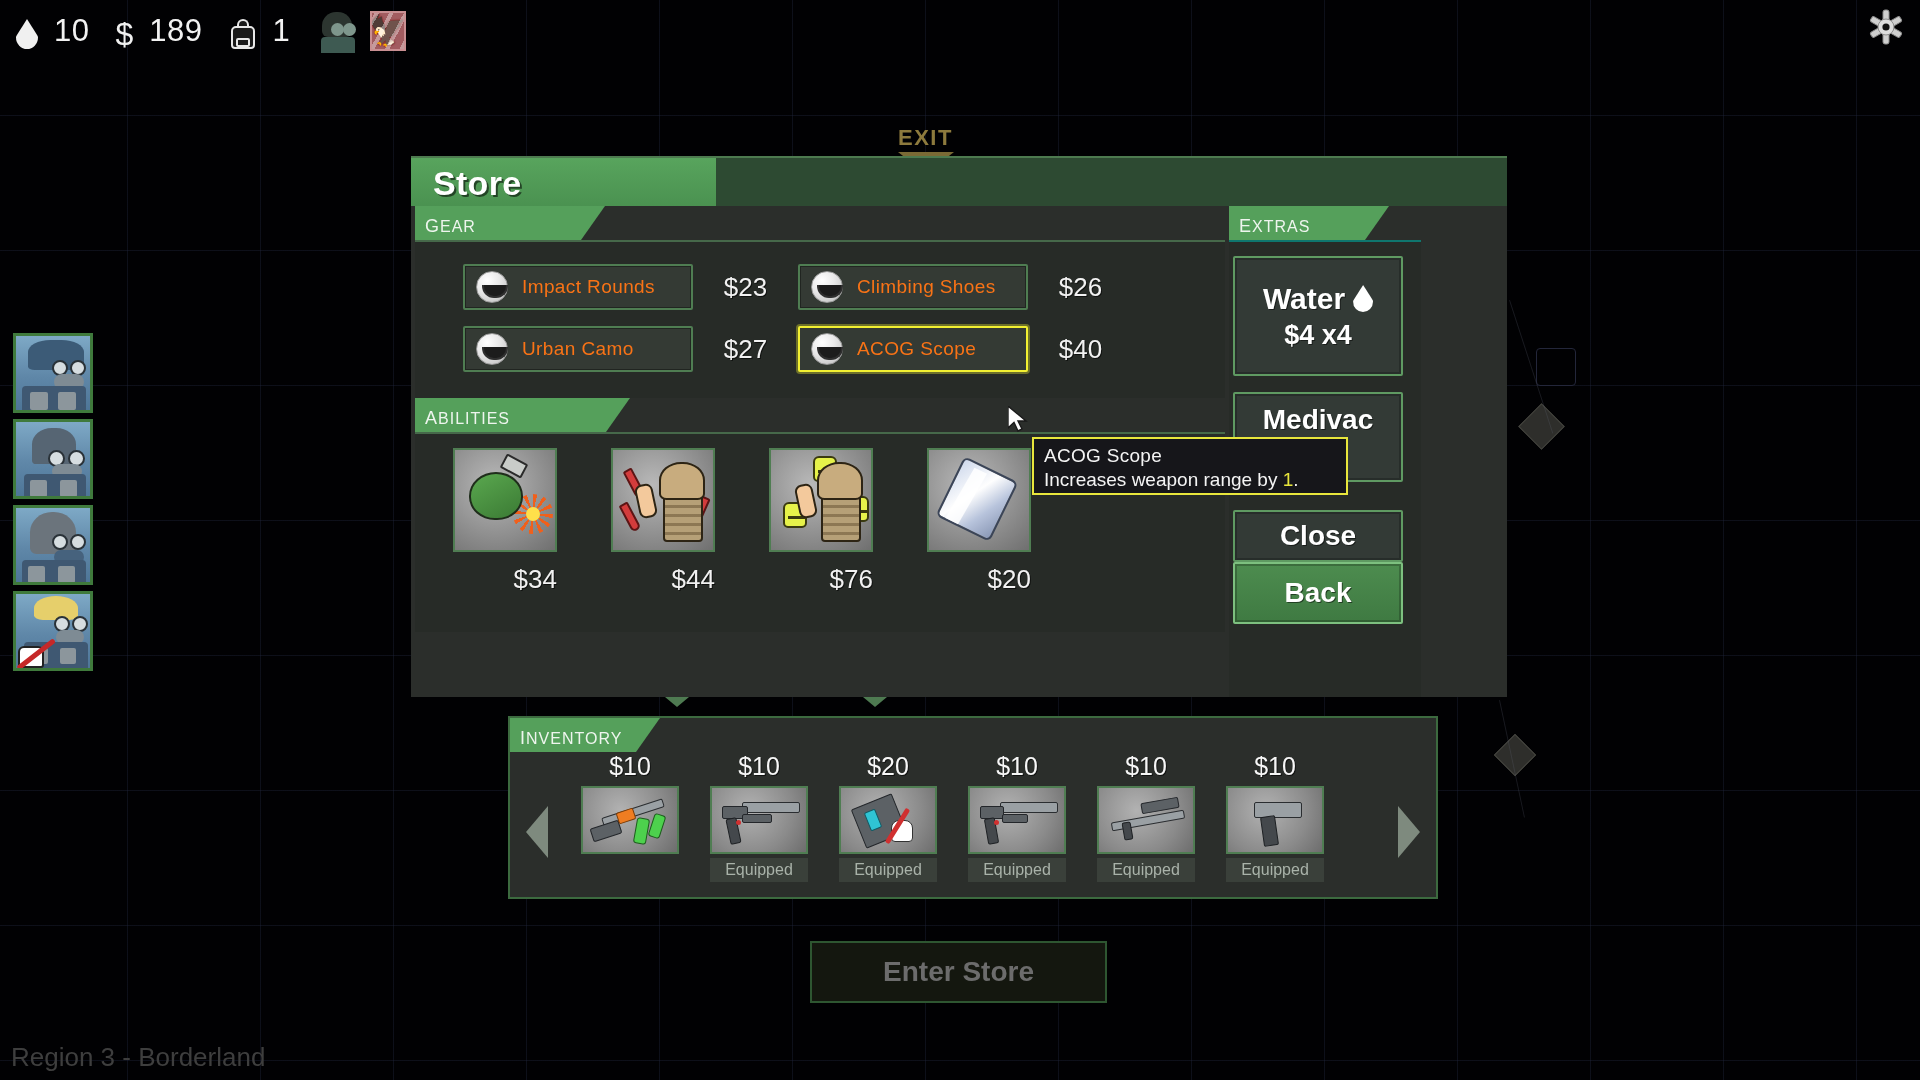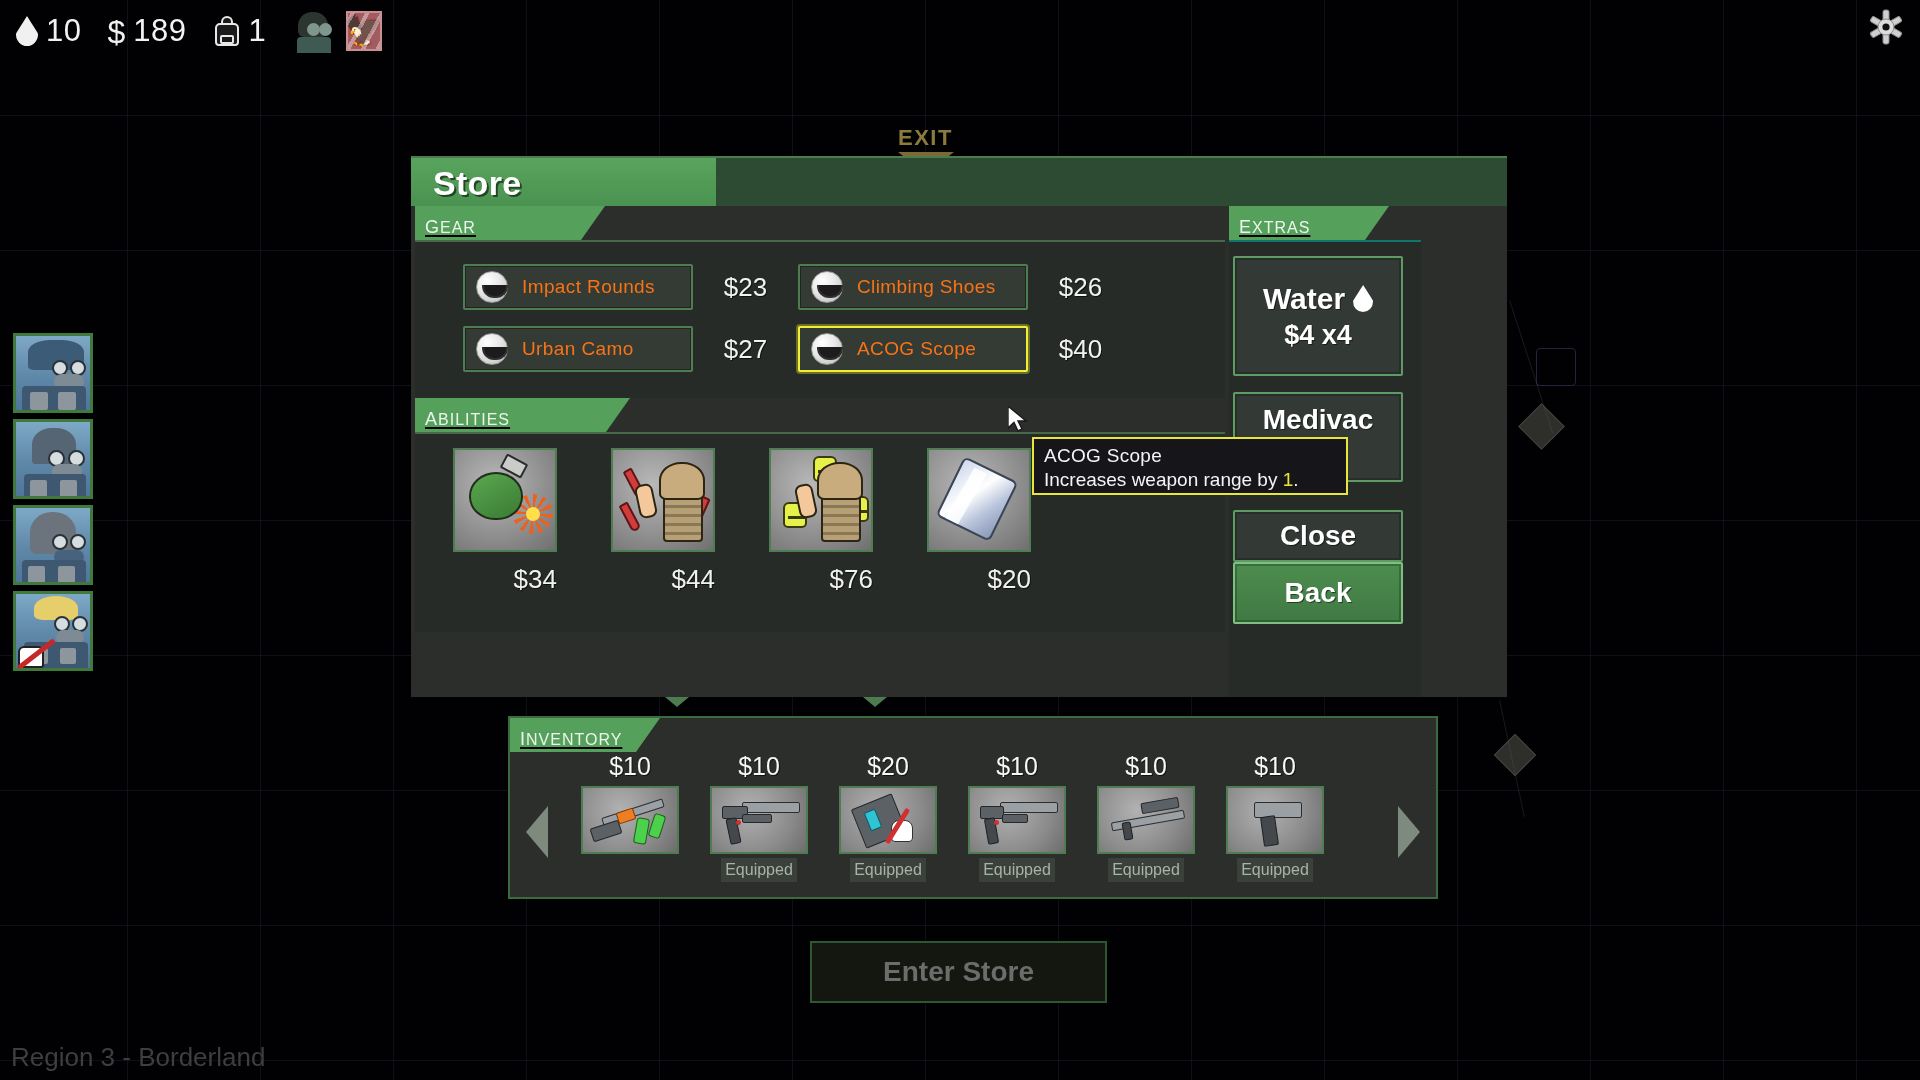--- a/index.html
+++ b/index.html
@@ -44,22 +44,22 @@
 
   
   .hud {
     position: absolute; left: 0; top: 0;
     height: 62px; width: 100%;
     display: flex; align-items: center;
     padding-left: 16px;
     z-index: 30;
   }
   .hud-item {
-    display: flex; align-items: center;
-    gap: 8px; margin-right: 26px;
+    display: flex; align-items: flex-end;
+    gap: 16px; margin-right: 26px;
   }
   .hud-val {
     color: #f2f2f2; font-size: 31px; font-weight: 400;
     letter-spacing: 0.5px;
   }
   .drop-icon { width: 22px; height: 30px; position: relative; }
   .drop-icon::before {
     content:''; position:absolute; left:0; top:0;
     width:22px; height:30px; background:#f0f0f0;
     border-radius: 50% 50% 50% 50% / 62% 62% 38% 38%;
@@ -188,21 +188,21 @@
   .store-body {
     position:absolute; left:0; top:50px; width:1096px; height:491px;
     background:#2b2e2b;
   }
 
   
   .sec-hdr {
     position:relative; height:34px;
     background:#55a05b;
     clip-path: polygon(0 0, 100% 0, calc(100% - 24px) 100%, 0 100%);
-    display:flex; align-items:flex-end;text-decoration:underline;
+    display:flex; align-items:center;
   }
   .sec-hdr-label {
     padding-left:10px; color:#eef5ee; font-size:23px;
     letter-spacing:1px; font-variant:small-caps; text-transform:lowercase;
   }
   .sec-hdr-label::first-letter { font-size:26px; }
 
   .gear-col {
     position:absolute; left:4px; top:0; width:810px; height:491px;
   }
@@ -423,21 +423,21 @@
     color:#f7f7f7; font-size:25px; margin-bottom:5px;
     text-shadow:1px 1px 0 rgba(0,0,0,0.6);
   }
   .inv-tile {
     width:98px; height:68px; margin:0 auto;
     border:2px solid #4f7d52;
     background:radial-gradient(circle at 40% 35%, #b2b2b2 0%, #8a8a8a 62%, #6d6d6d 100%);
     position:relative; overflow:hidden; cursor:pointer;
   }
   .inv-eq {
-    width:76px; margin:4px auto 0; padding:3px 0;
+    width:98px; margin:4px auto 0; padding:3px 0;
     background:#3a403a; color:#a9b2a9; font-size:16px;
   }
   
   .w-barrel { position:absolute; background:#9aa0a4; border:1.5px solid #2a2d30; border-radius:2px; }
   .w-stock  { position:absolute; background:#5c6165; border:1.5px solid #23262a; border-radius:2px; }
   .w-grip   { position:absolute; background:#44484c; border:1.5px solid #1e2124; border-radius:2px; }
   .w-orange { position:absolute; background:#ef7d22; border:1.5px solid #7a3c08; border-radius:2px; }
   .w-green  { position:absolute; background:#4dd14d; border:1.5px solid #1d5c1d; border-radius:3px; }
   .w-cyan   { position:absolute; background:#2fc4d4; border:1.5px solid #145a63; border-radius:2px; }
   .w-white  { position:absolute; background:#fff; border:1.5px solid #333; border-radius:3px; }

